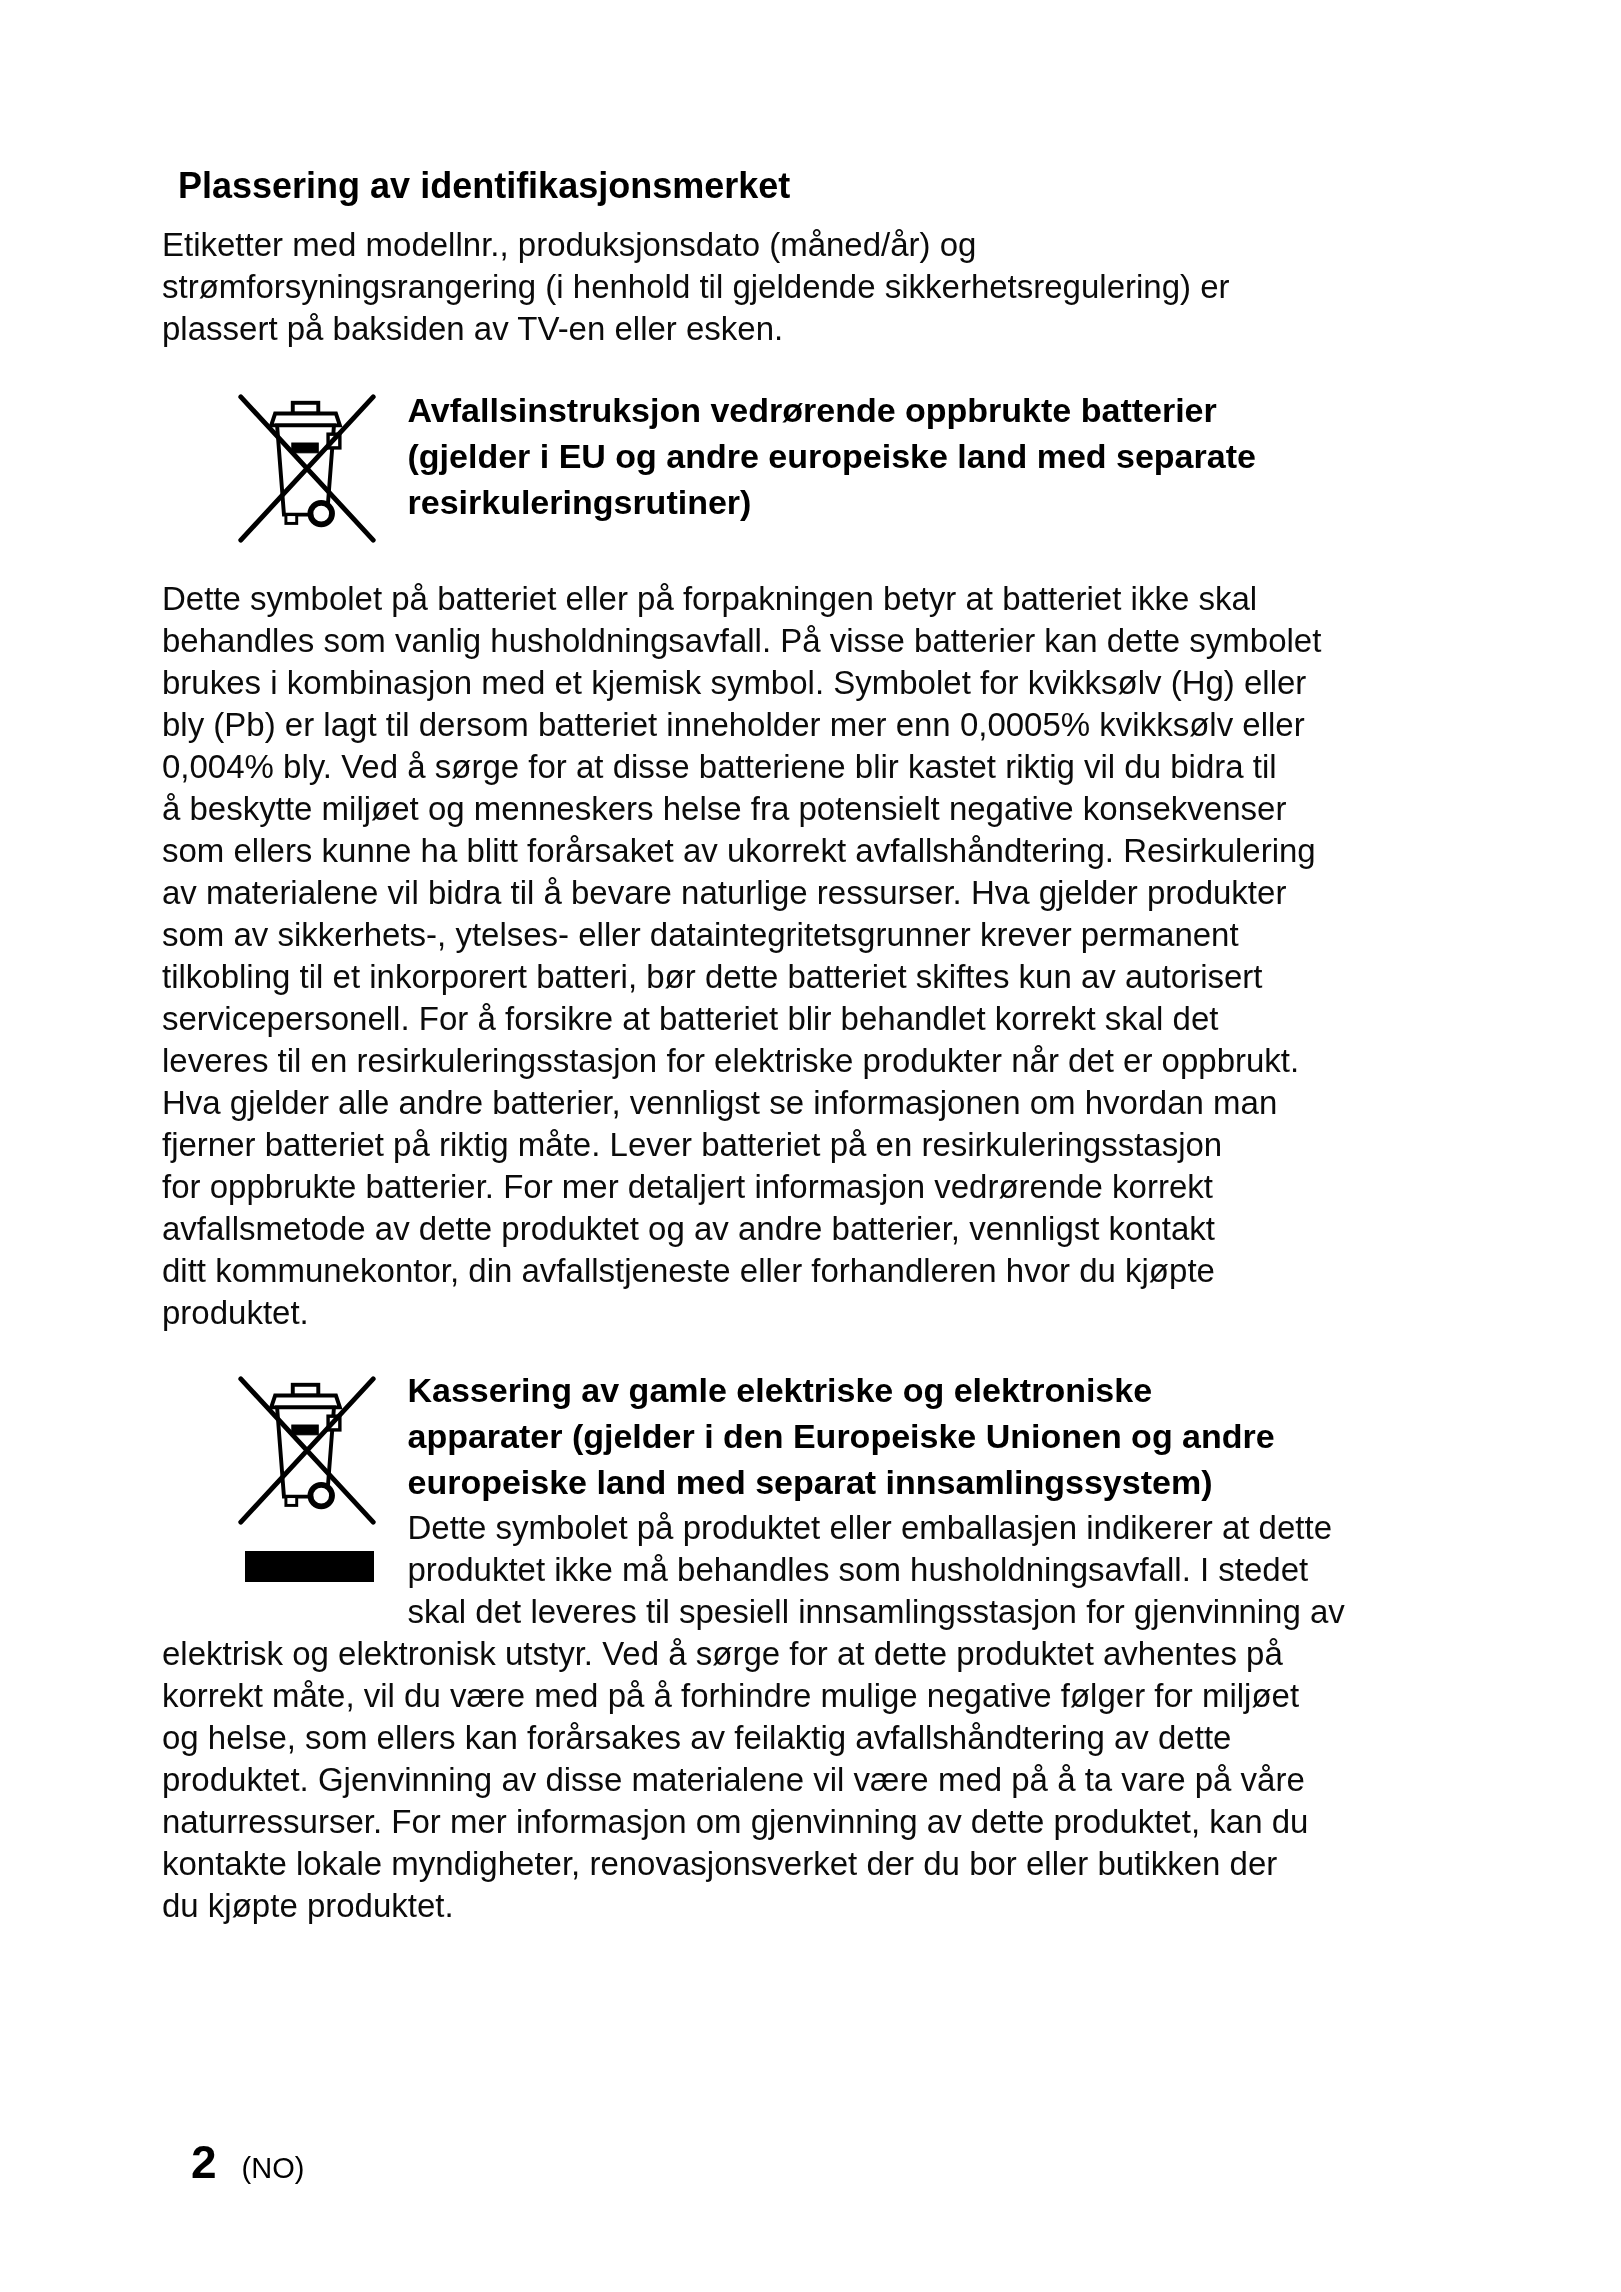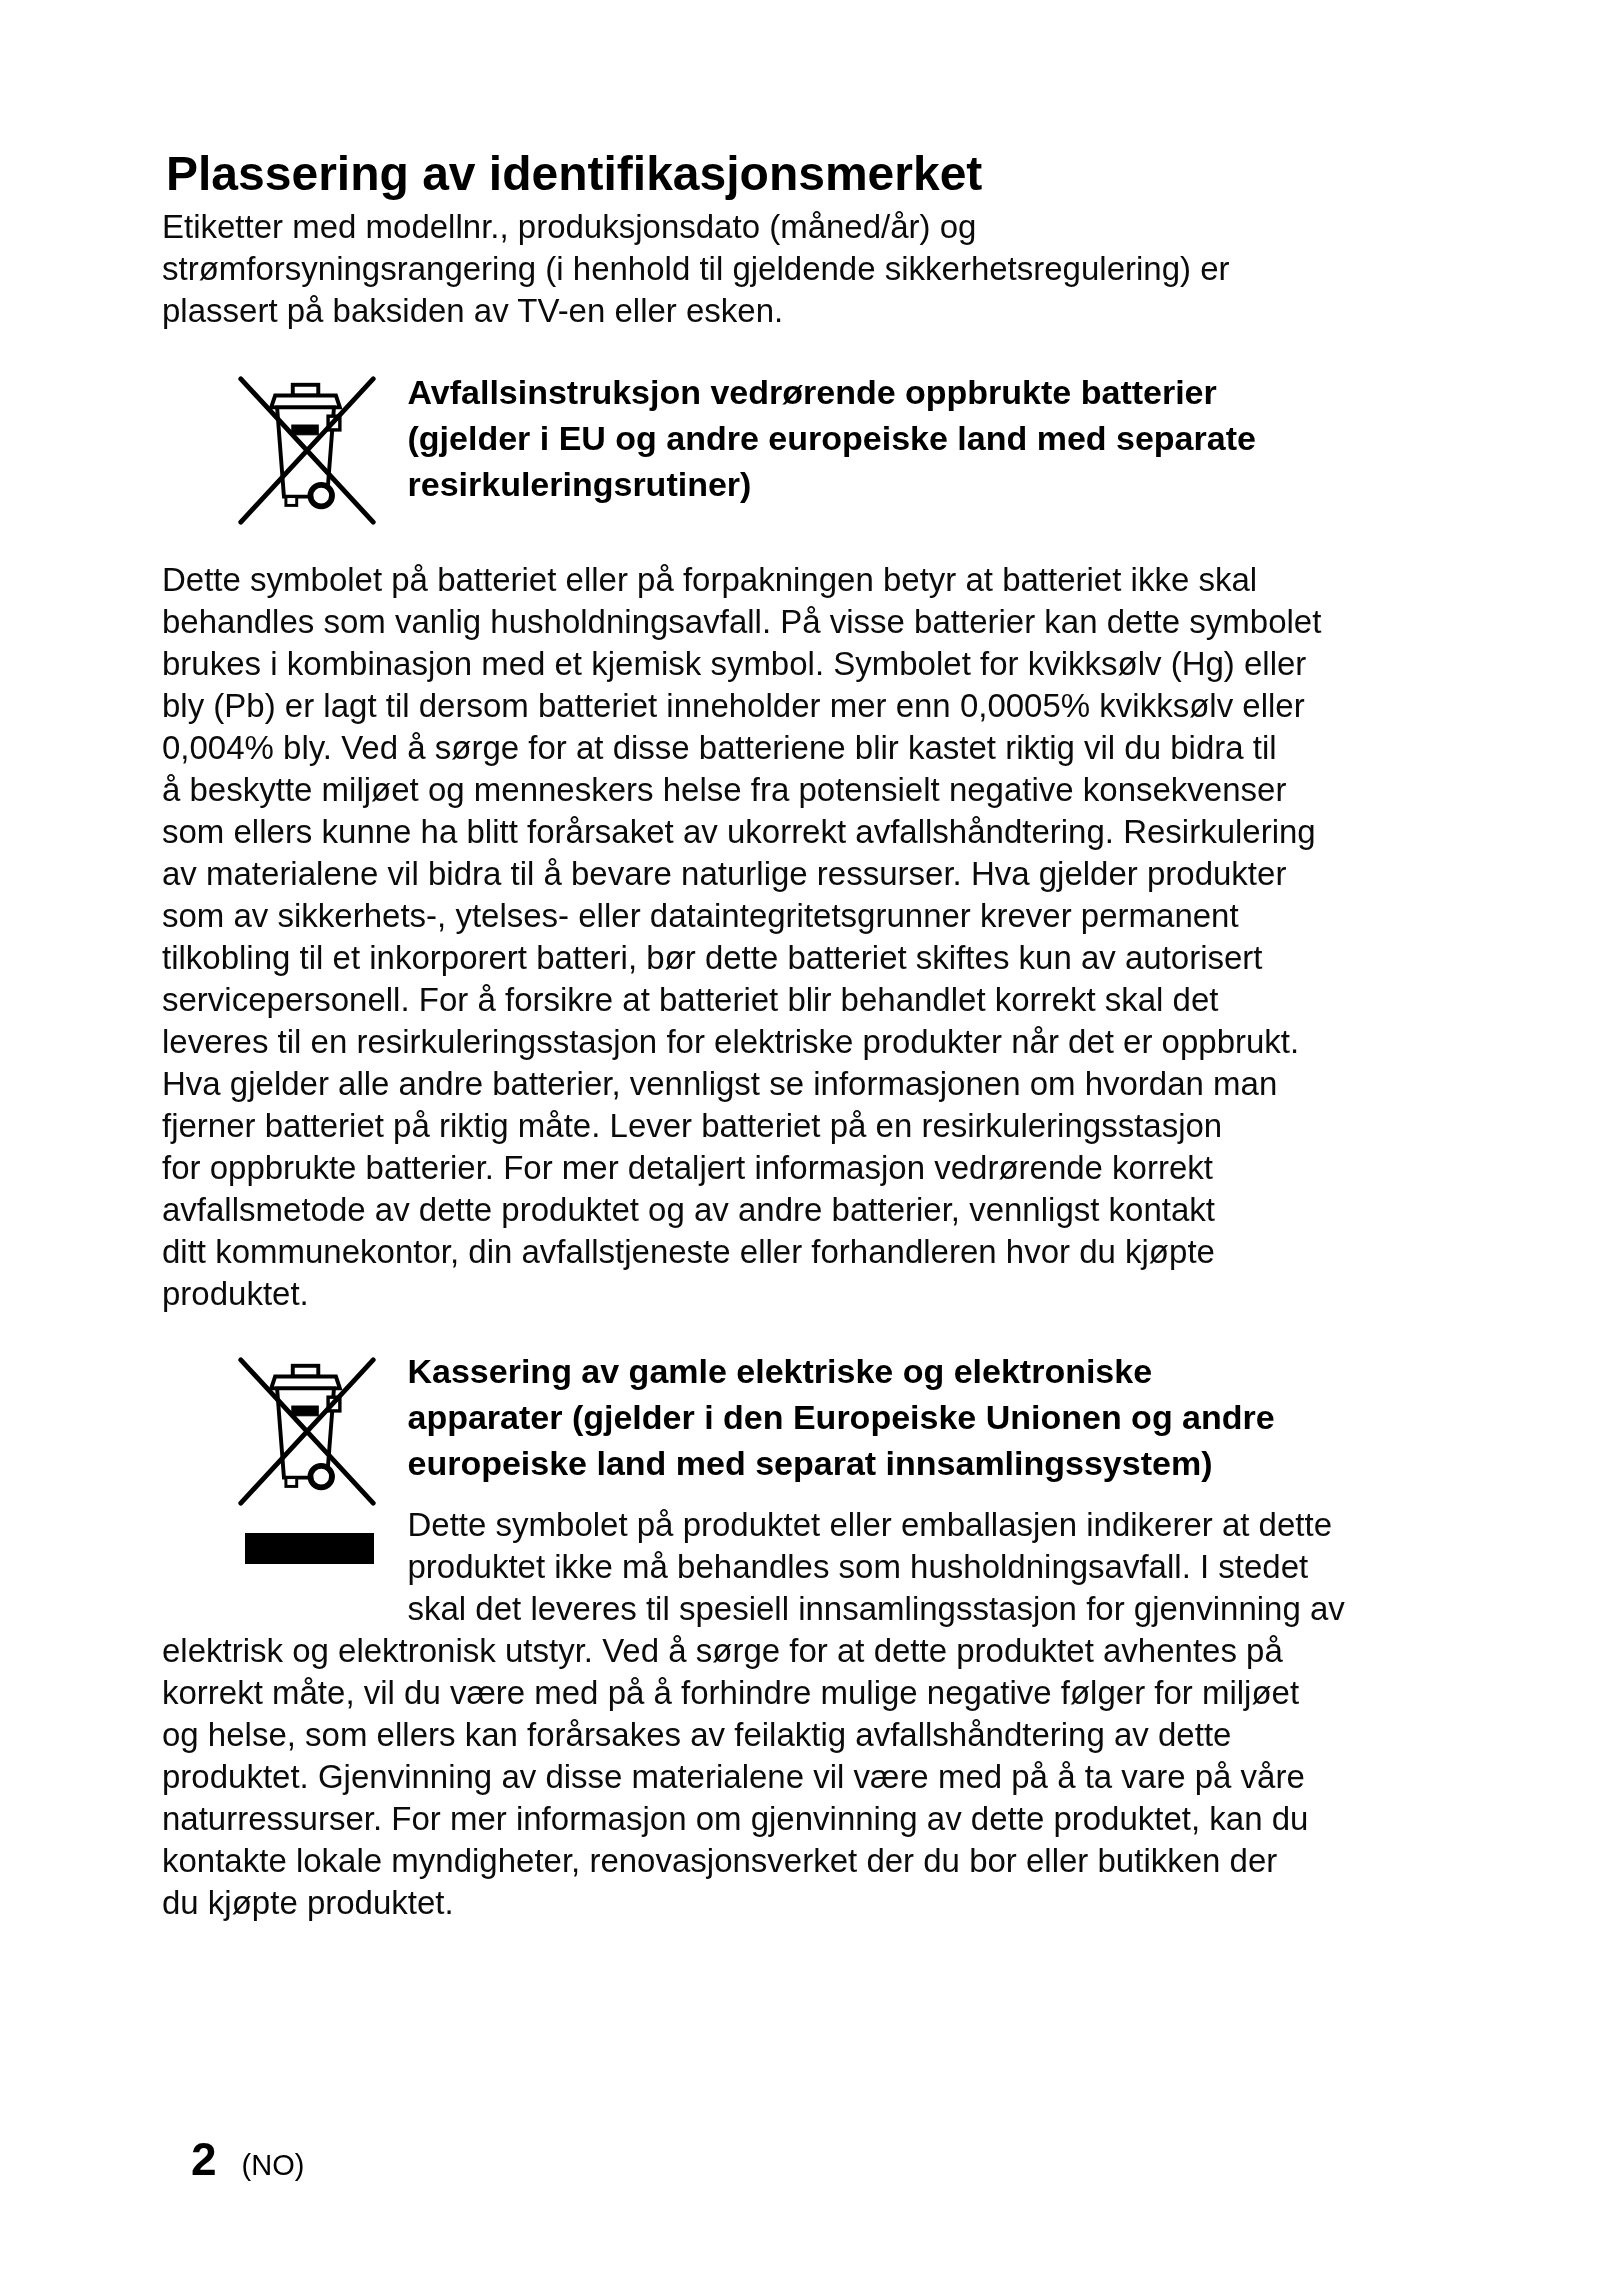--- a/index.html
+++ b/index.html
@@ -15,22 +15,22 @@
     background: #ffffff;
     overflow: hidden;
     color: #111;
     font-family: "Liberation Sans", sans-serif;
   }
   .content {
     padding: 147px 162px 0 162px;
     box-sizing: border-box;
   }
   .doc-h1 {
-    margin: 4px;
-    font-size: 48px;
+    margin: 16px;
+    font-size: 36px;
     line-height: 45px;
     font-weight: bold;
     color: #000;
   }
   .body-text {
     margin: 9.8px 0 0 0;
     font-size: 33px;
     line-height: 42px;
     white-space: pre-line;
     color: #0b0b0b;
@@ -67,21 +67,21 @@
     margin-right: 24.5px;
     margin-bottom: 37px;
   }
   .solid-bar {
     width: 129px;
     height: 31px;
     margin-top: 13.7px;
     margin-left: 13.7px;
     background: #000;
   }
-  .float-section .body-text { margin-top: 18px; }
+  .float-section .body-text { margin-top: 2px; }
   .footer {
     display: flex;
     align-items: baseline;
     margin: 208px 0 0 29px;
   }
   .page-number {
     font-size: 46px;
     font-weight: bold;
     color: #000;
   }

